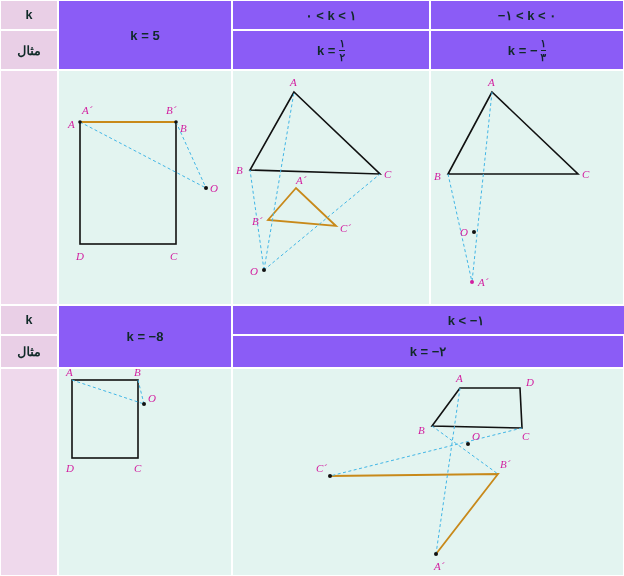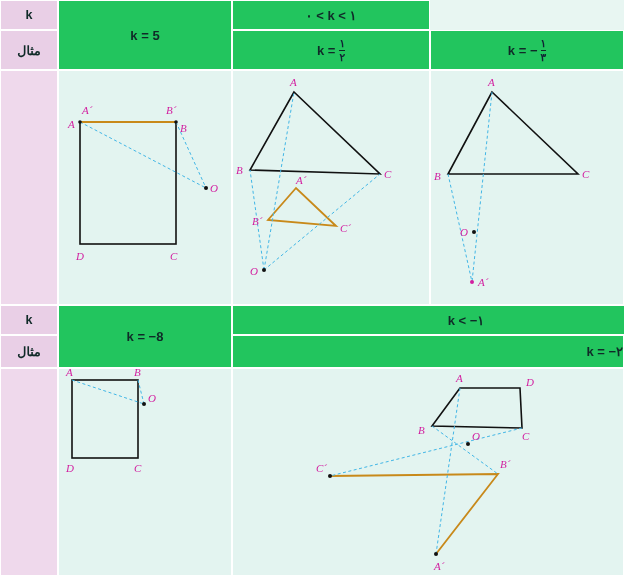--- a/index.html
+++ b/index.html
@@ -7,21 +7,21 @@
     width:624px;height:576px;
     background:#ffffff;
     font-family:"Liberation Sans", sans-serif;
     overflow:hidden;
   }
   #root{position:relative;width:624px;height:576px;background:#e8f6f2;}
 
   
   .cell{position:absolute;box-sizing:border-box;}
   .hdr{
-    background:#22c55e;
+    background:#8b5cf6;
     border:1px solid #ffffff;
     display:flex;align-items:center;justify-content:center;
     font-weight:bold;color:#123;
     font-size:12px;
   }
   .hdr.pink{background:#e9cfe6;}
   .body-cell{
     background:#e3f4f0;
     border:1px solid #ffffff;
   }
@@ -66,20 +66,23 @@
   </div>
   <div class="cell hdr" style="left:232px;top:30px;width:198px;height:40px;">
     <span class="k-big">k =</span>
     <span class="frac" style="margin-left:4px;">
       <span class="num">١</span>
       <span class="bar"></span>
       <span class="den">٢</span>
     </span>
   </div>
 
+  <div class="cell hdr" style="left:430px;top:0;width:194px;height:30px;">
+    <span class="k-big">−١ &lt; k &lt; ٠</span>
+  </div>
   <div class="cell hdr" style="left:430px;top:30px;width:194px;height:40px;">
     <span class="k-big">k = −</span>
     <span class="frac" style="margin-left:3px;">
       <span class="num">١</span>
       <span class="bar"></span>
       <span class="den">٣</span>
     </span>
   </div>
 
   <div class="cell body-cell pinkish" style="left:0;top:70px;width:58px;height:235px;"></div>
@@ -93,21 +96,21 @@
   <div class="cell hdr pink" style="left:0;top:335px;width:58px;height:33px;">
     <span class="k-label">مثال</span>
   </div>
 
   <div class="cell hdr" style="left:58px;top:305px;width:174px;height:63px;">
     <span class="k-big">k = −8</span>
   </div>
   <div class="cell hdr" style="left:232px;top:305px;width:468px;height:30px;">
     <span class="k-big">k &lt; −١</span>
   </div>
-  <div class="cell hdr" style="left:232px;top:335px;width:392px;height:33px;justify-content:flex-end;">
+  <div class="cell hdr" style="left:232px;top:335px;width:392px;height:33px;">
     <span class="k-big">k = −٢</span>
   </div>
 
   <div class="cell body-cell pinkish" style="left:0;top:368px;width:58px;height:208px;"></div>
   <div class="cell body-cell" style="left:58px;top:368px;width:174px;height:208px;"></div>
   <div class="cell body-cell" style="left:232px;top:368px;width:392px;height:208px;"></div>
 
   <div class="panel" style="left:58px;top:70px;width:174px;height:235px;">
     <svg width="174" height="235" viewBox="0 0 174 235">
 

